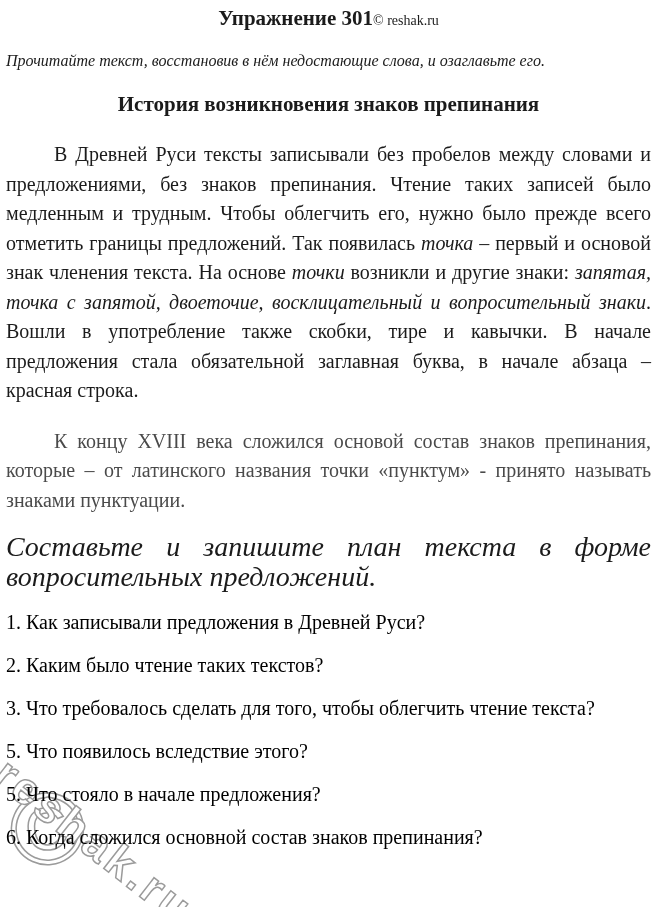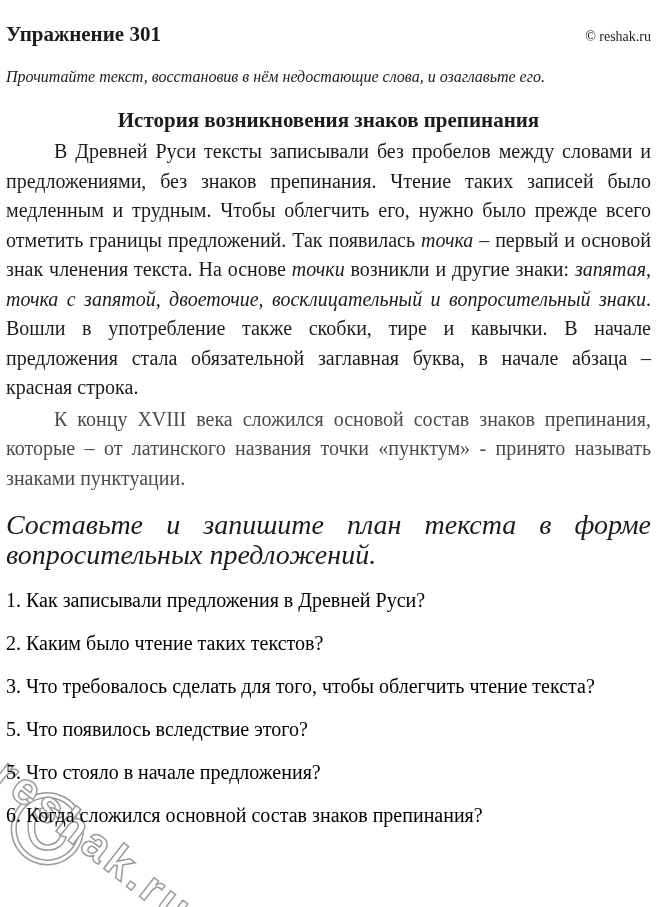--- a/index.html
+++ b/index.html
@@ -13,39 +13,39 @@
     width:658px;height:907px;
     position:relative;overflow:hidden;
     font-family:"Liberation Serif","DejaVu Serif",serif;
     color:var(--text);
   }
   .page{
     position:relative;z-index:1;
     padding:6px 7px 0 6px;
   }
   .header-row{
-    display:flex;justify-content:space-between;align-items:baseline;margin-top:16px;
+    display:flex;justify-content:center;align-items:baseline;
   }
   .exercise-title{
     font-size:21px;font-weight:bold;
   }
   .copyright{
     font-size:14px;
   }
   .instruction{
     margin-top:15px;
     font-style:italic;font-size:16px;line-height:30px;
     text-align:justify;
   }
   .text-heading{
     margin-top:13px;
     font-size:21px;font-weight:bold;line-height:30px;text-align:center;
   }
   .body-par{
-    margin-top:2px;
+    margin-top:21px;
     font-size:20px;line-height:29.5px;
     text-align:justify;text-indent:48px;
   }
   .body-par.faded{color:var(--faded);}
   .task{
     margin-top:17px;
     font-style:italic;font-size:28px;line-height:30px;
     text-align:justify;
   }
   .questions{margin-top:16px;}

